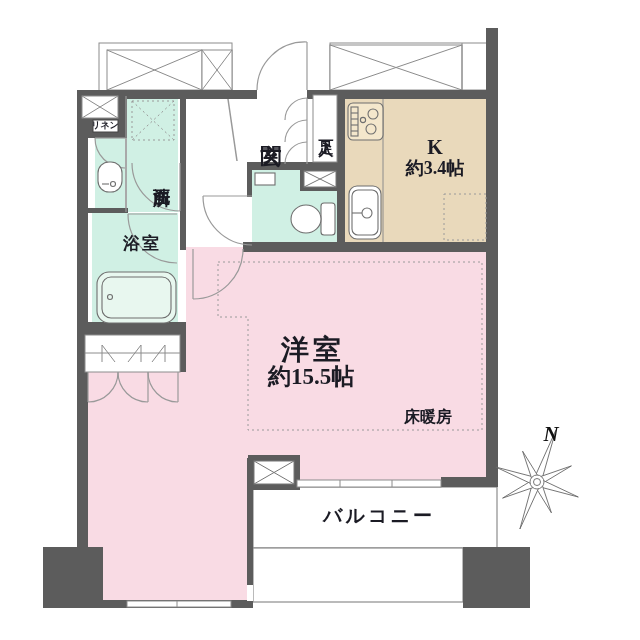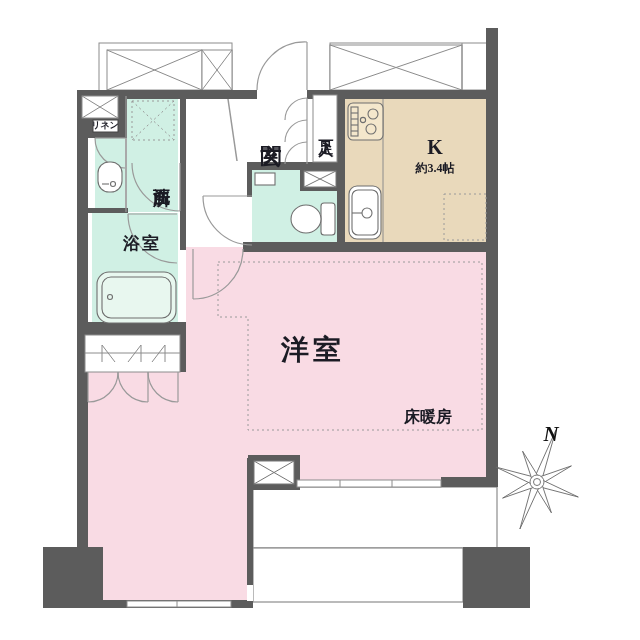--- a/index.html
+++ b/index.html
@@ -5,21 +5,21 @@
   html,body{margin:0;padding:0;background:#ffffff;}
   .plan{position:relative;width:640px;height:640px;background:#fff;overflow:hidden;
         font-family:"Liberation Serif","DejaVu Serif",serif;color:#1b1b24;}
   .plan svg{position:absolute;left:0;top:0;}
   .lbl{position:absolute;transform:translate(-50%,-50%);white-space:nowrap;
        color:#1b1b24;line-height:1.05;text-align:center;font-weight:600;}
   .vert{writing-mode:vertical-rl;text-orientation:upright;}
   .genkan-lbl{font-size:21px;letter-spacing:3px;}
   .shoe-lbl{font-size:15px;letter-spacing:1px;}
   .k-lbl{font-size:20px;}
-  .ksize-lbl{font-size:12px;}
+  .ksize-lbl{font-size:18px;}
   .wash-lbl{font-size:17px;letter-spacing:1px;}
   .linen-lbl{font-size:9px;letter-spacing:0;}
   .bath-lbl{font-size:17px;letter-spacing:2px;}
   .living-lbl{font-size:28px;letter-spacing:4px;}
   .livsize-lbl{font-size:23px;}
   .heat-lbl{font-size:16px;}
   .balc-lbl{font-size:19px;letter-spacing:3px;}
   .north-lbl{font-size:21px;font-style:italic;font-weight:700;color:#111;}
 </style>
 </head>
@@ -230,15 +230,17 @@
   </svg>
 
   <div class="lbl vert genkan-lbl" style="left:271px;top:130px;">玄関</div>
   <div class="lbl vert shoe-lbl" style="left:325px;top:129px;">下足入</div>
   <div class="lbl k-lbl" style="left:435px;top:147px;">K</div>
   <div class="lbl ksize-lbl" style="left:435px;top:168px;">約3.4帖</div>
   <div class="lbl vert wash-lbl" style="left:161px;top:176px;">洗面所</div>
   <div class="lbl linen-lbl" style="left:105px;top:126px;">リネン</div>
   <div class="lbl bath-lbl" style="left:142px;top:244px;">浴室</div>
   <div class="lbl living-lbl" style="left:313px;top:350px;">洋室</div>
+  <div class="lbl livsize-lbl" style="left:311px;top:377px;">約15.5帖</div>
   <div class="lbl heat-lbl" style="left:428px;top:417px;">床暖房</div>
+  <div class="lbl balc-lbl" style="left:379px;top:516px;">バルコニー</div>
   <div class="lbl north-lbl" style="left:551px;top:434px;">N</div>
 </div>
 
 </body></html>

